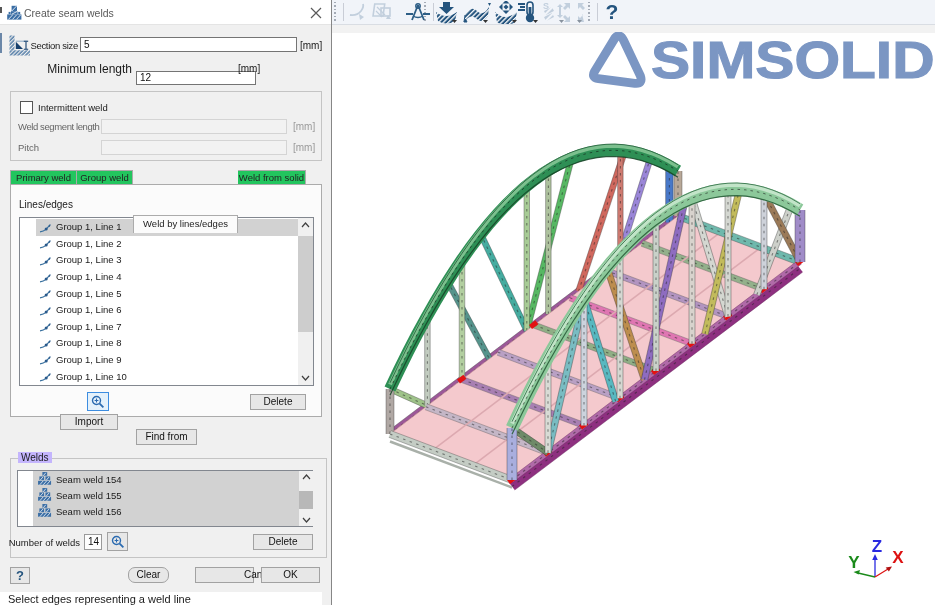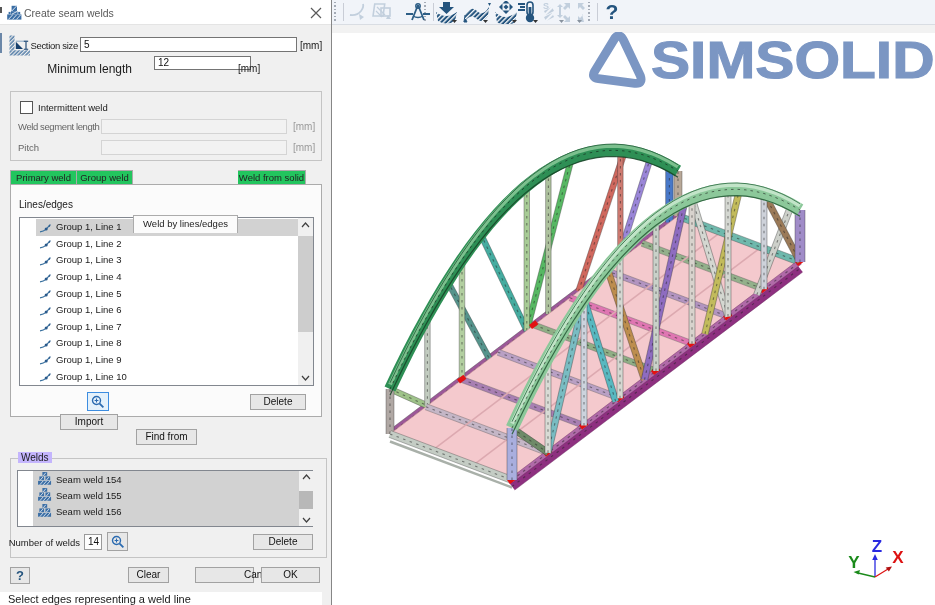--- a/index.html
+++ b/index.html
@@ -380,21 +380,21 @@
   <rect x="0.5" y="15.3" width="20.5" height="5.2" fill="url(#ssh)"></rect>
   <path d="M6.8,6.8 v7.2 h7.2 z" fill="#17406e"></path>
   <path d="M6.8,6.2 h11.8" stroke="#94afc8" stroke-width="1.1" fill="none"></path>
   <path d="M17,7 v7 M14.8,6.2 h4.4 M14.8,14.3 h4.4" stroke="#17406e" stroke-width="1.1" fill="none"></path>
 </svg>
 <div class="lbl" style="left:0px;top:40px;width:78px;text-align:right;font-size:9.5px;letter-spacing:-0.3px;">Section size</div>
 <div class="inp" style="left:80px;top:37px;width:217px;height:15px;line-height:13px;">5</div>
 <div class="lbl" style="left:300px;top:40px;">[mm]</div>
 
 <div class="lbl" style="left:0px;top:62px;width:132px;text-align:right;font-size:12px;">Minimum length</div>
-<div class="inp" style="left:136px;top:56px;width:97px;height:14px;line-height:12px;margin-left:18px;">12</div>
+<div class="inp" style="left:136px;top:71px;width:120px;height:14px;line-height:12px;">12</div>
 <div class="lbl" style="left:238px;top:63px;">[mm]</div>
 
 <div class="grp" style="left:10px;top:91px;width:312px;height:70px;"></div>
 <div class="abs" style="left:20px;top:101px;width:13px;height:13px;background:#fff;border:1px solid #555;"></div>
 <div class="lbl" style="left:38px;top:102px;font-size:9.5px;">Intermittent weld</div>
 <div class="lbl" style="left:18px;top:121px;color:#666;font-size:9.5px;letter-spacing:-0.4px;">Weld segment length</div>
 <div class="inp-dis" style="left:101px;top:119px;width:186px;height:15px;"></div>
 <div class="lbl" style="left:293px;top:121px;color:#9a9a9a;">[mm]</div>
 <div class="lbl" style="left:18px;top:142px;color:#666;font-size:9.5px;">Pitch</div>
 <div class="inp-dis" style="left:101px;top:140px;width:186px;height:15px;"></div>
@@ -544,18 +544,18 @@
 <div class="inp" style="left:84px;top:534px;width:18px;height:16px;line-height:14px;border-color:#9a9a9a;background:#fdfdfd;">14</div>
 <div class="btn" style="left:107px;top:532px;width:21px;height:19px;"></div>
 <svg class="abs" style="left:111px;top:535px" width="14" height="14" viewBox="0 0 14 14">
   <circle cx="5.5" cy="5.5" r="4" fill="none" stroke="#2a6ab0" stroke-width="1.4"></circle>
   <line x1="8.6" y1="8.6" x2="12.4" y2="12.4" stroke="#2a6ab0" stroke-width="1.8"></line>
   <path d="M5.5,3.6 v3.8 M3.6,5.5 h3.8" stroke="#2a6ab0" stroke-width="1.1"></path>
 </svg>
 <div class="btn" style="left:253px;top:534px;width:60px;height:16px;line-height:14px;">Delete</div>
 
 <div class="btn" style="left:10px;top:567px;width:20px;height:17px;color:#24547e;font-weight:bold;font-size:13px;line-height:15px;">?</div>
-<div class="btn" style="left:128px;top:567px;width:41px;height:16px;line-height:14px;">Clear</div>
+<div class="btn" style="left:128px;top:567px;width:41px;height:16px;line-height:14px;border-radius:7px;">Clear</div>
 <div class="btn" style="left:195px;top:567px;width:59px;height:16px;line-height:14px;padding-left:48px;">Cancel</div>
 <div class="btn" style="left:261px;top:567px;width:59px;height:16px;line-height:14px;">OK</div>
 
 <div class="abs" style="left:0;top:592px;width:322px;height:13px;background:#fff;"></div>
 <div class="lbl" style="left:8px;top:593px;font-size:11px;">Select edges representing a weld line</div>
 
 </body></html>

